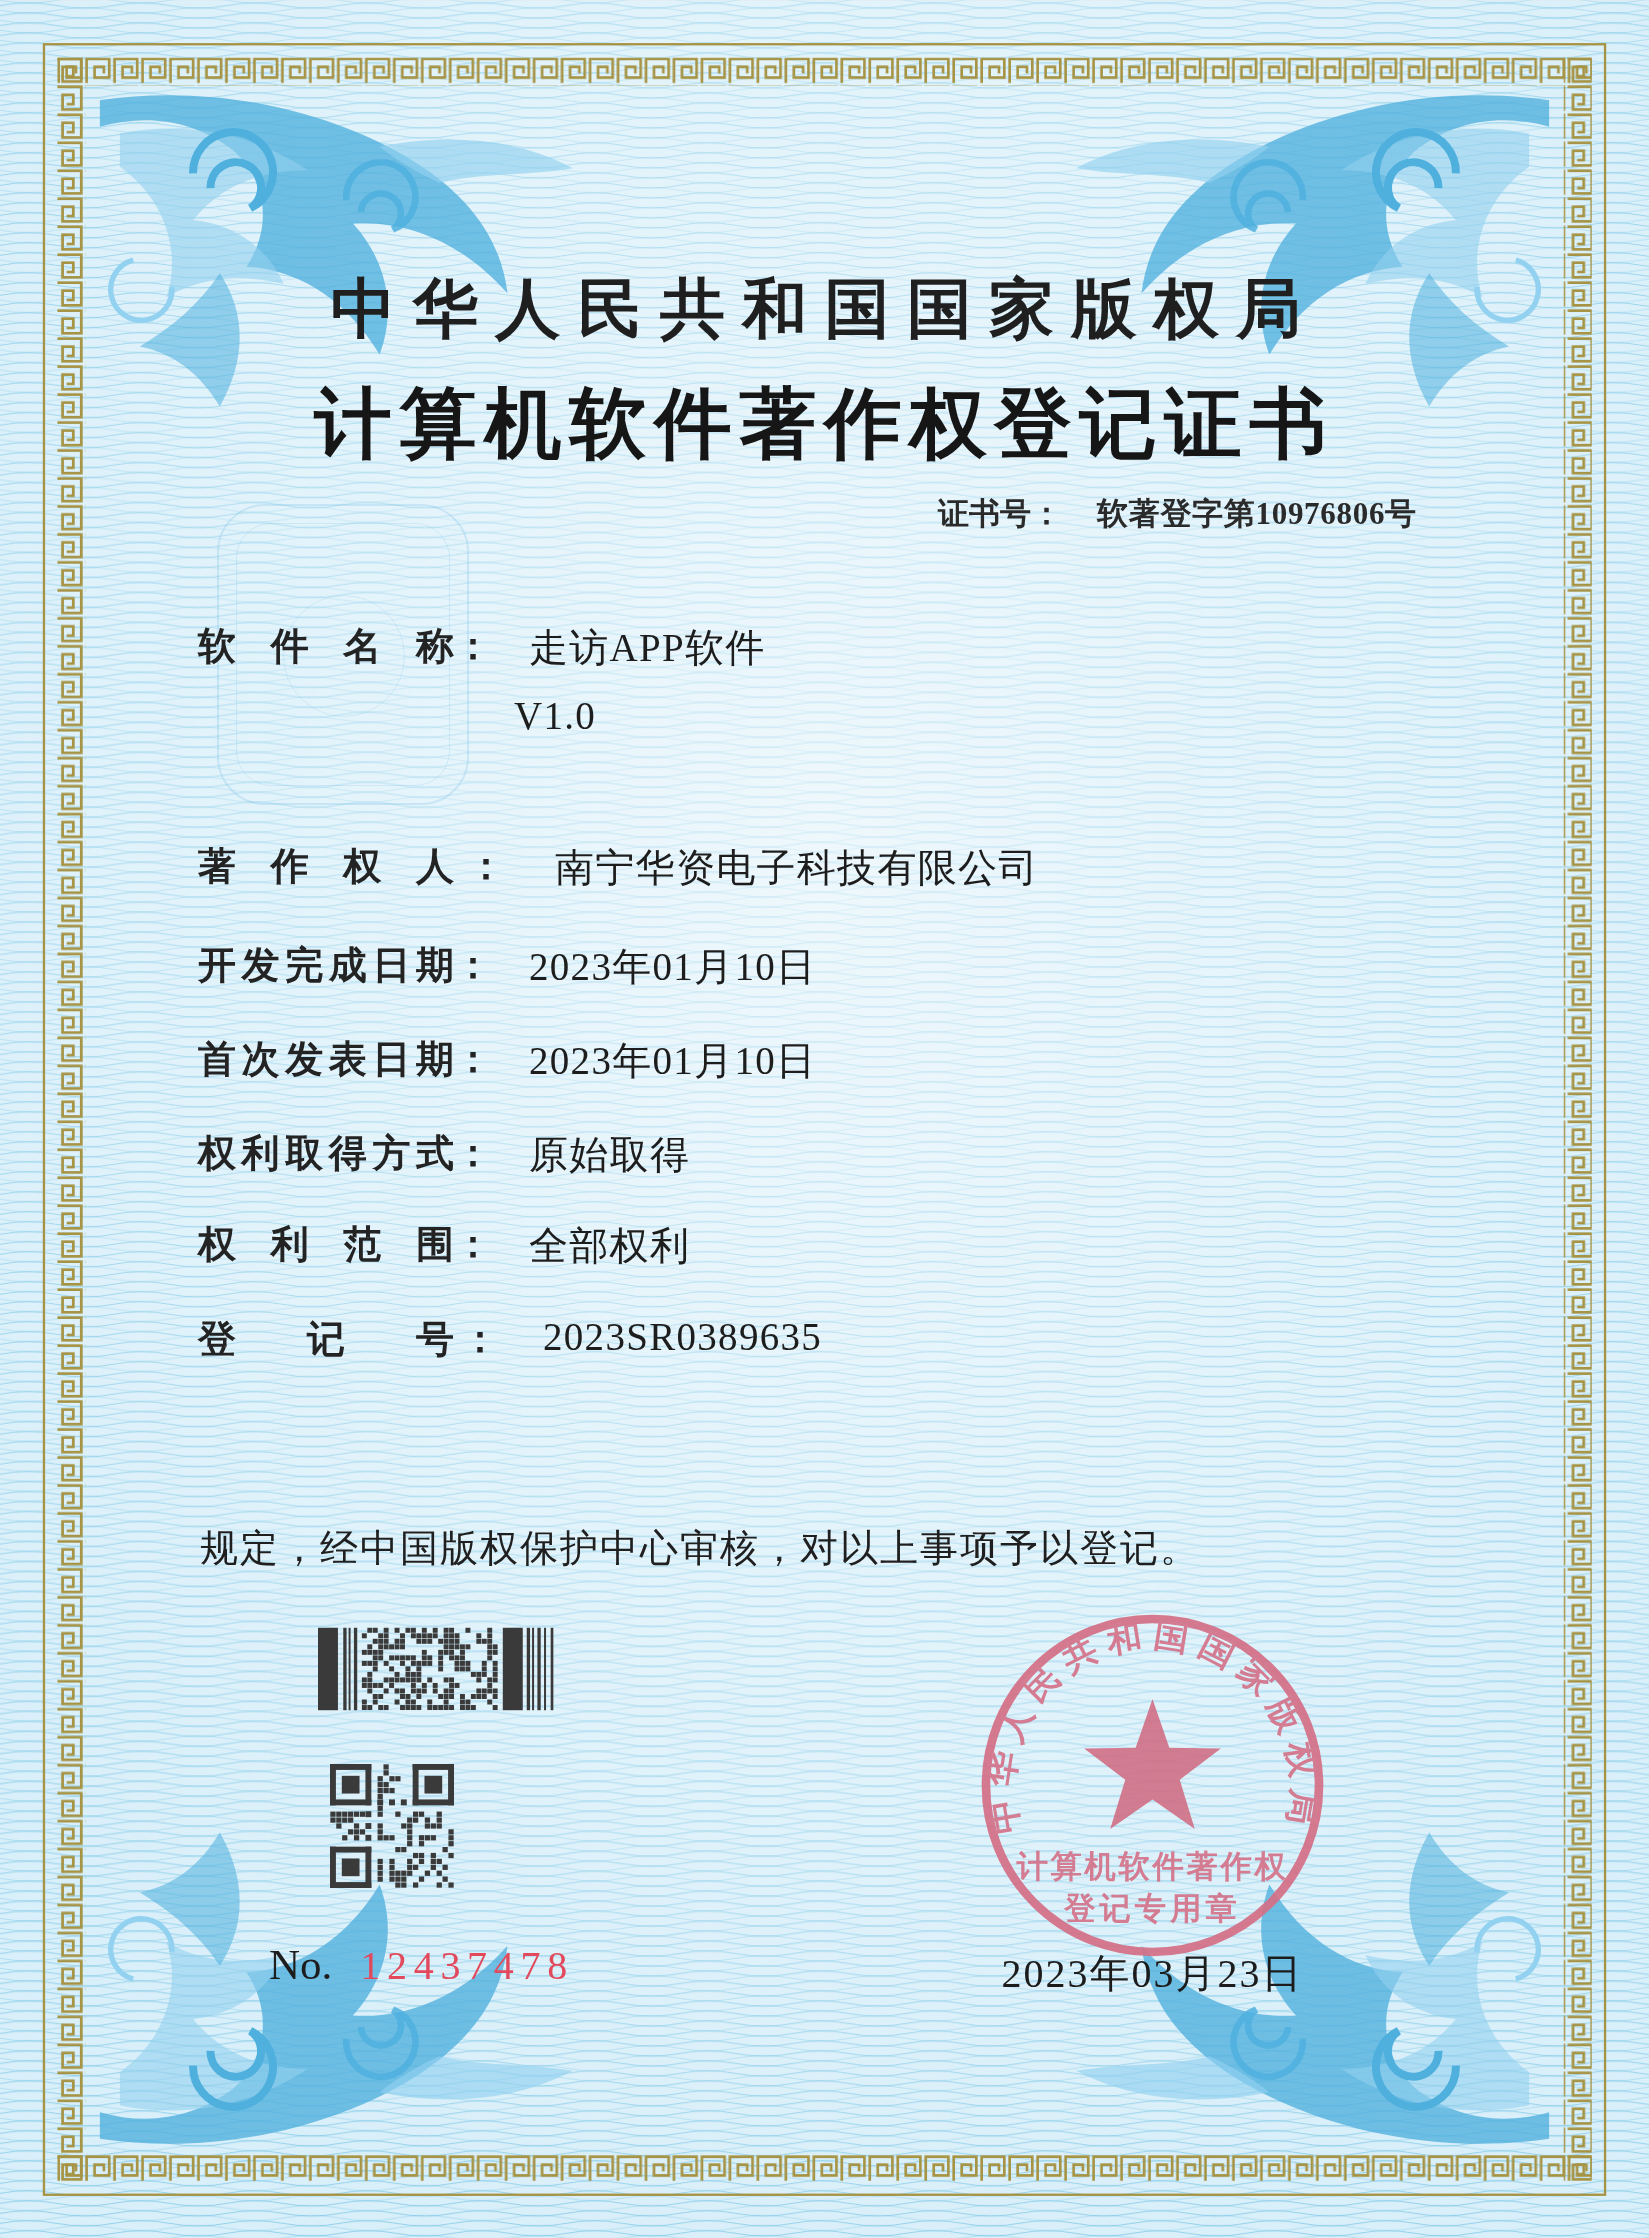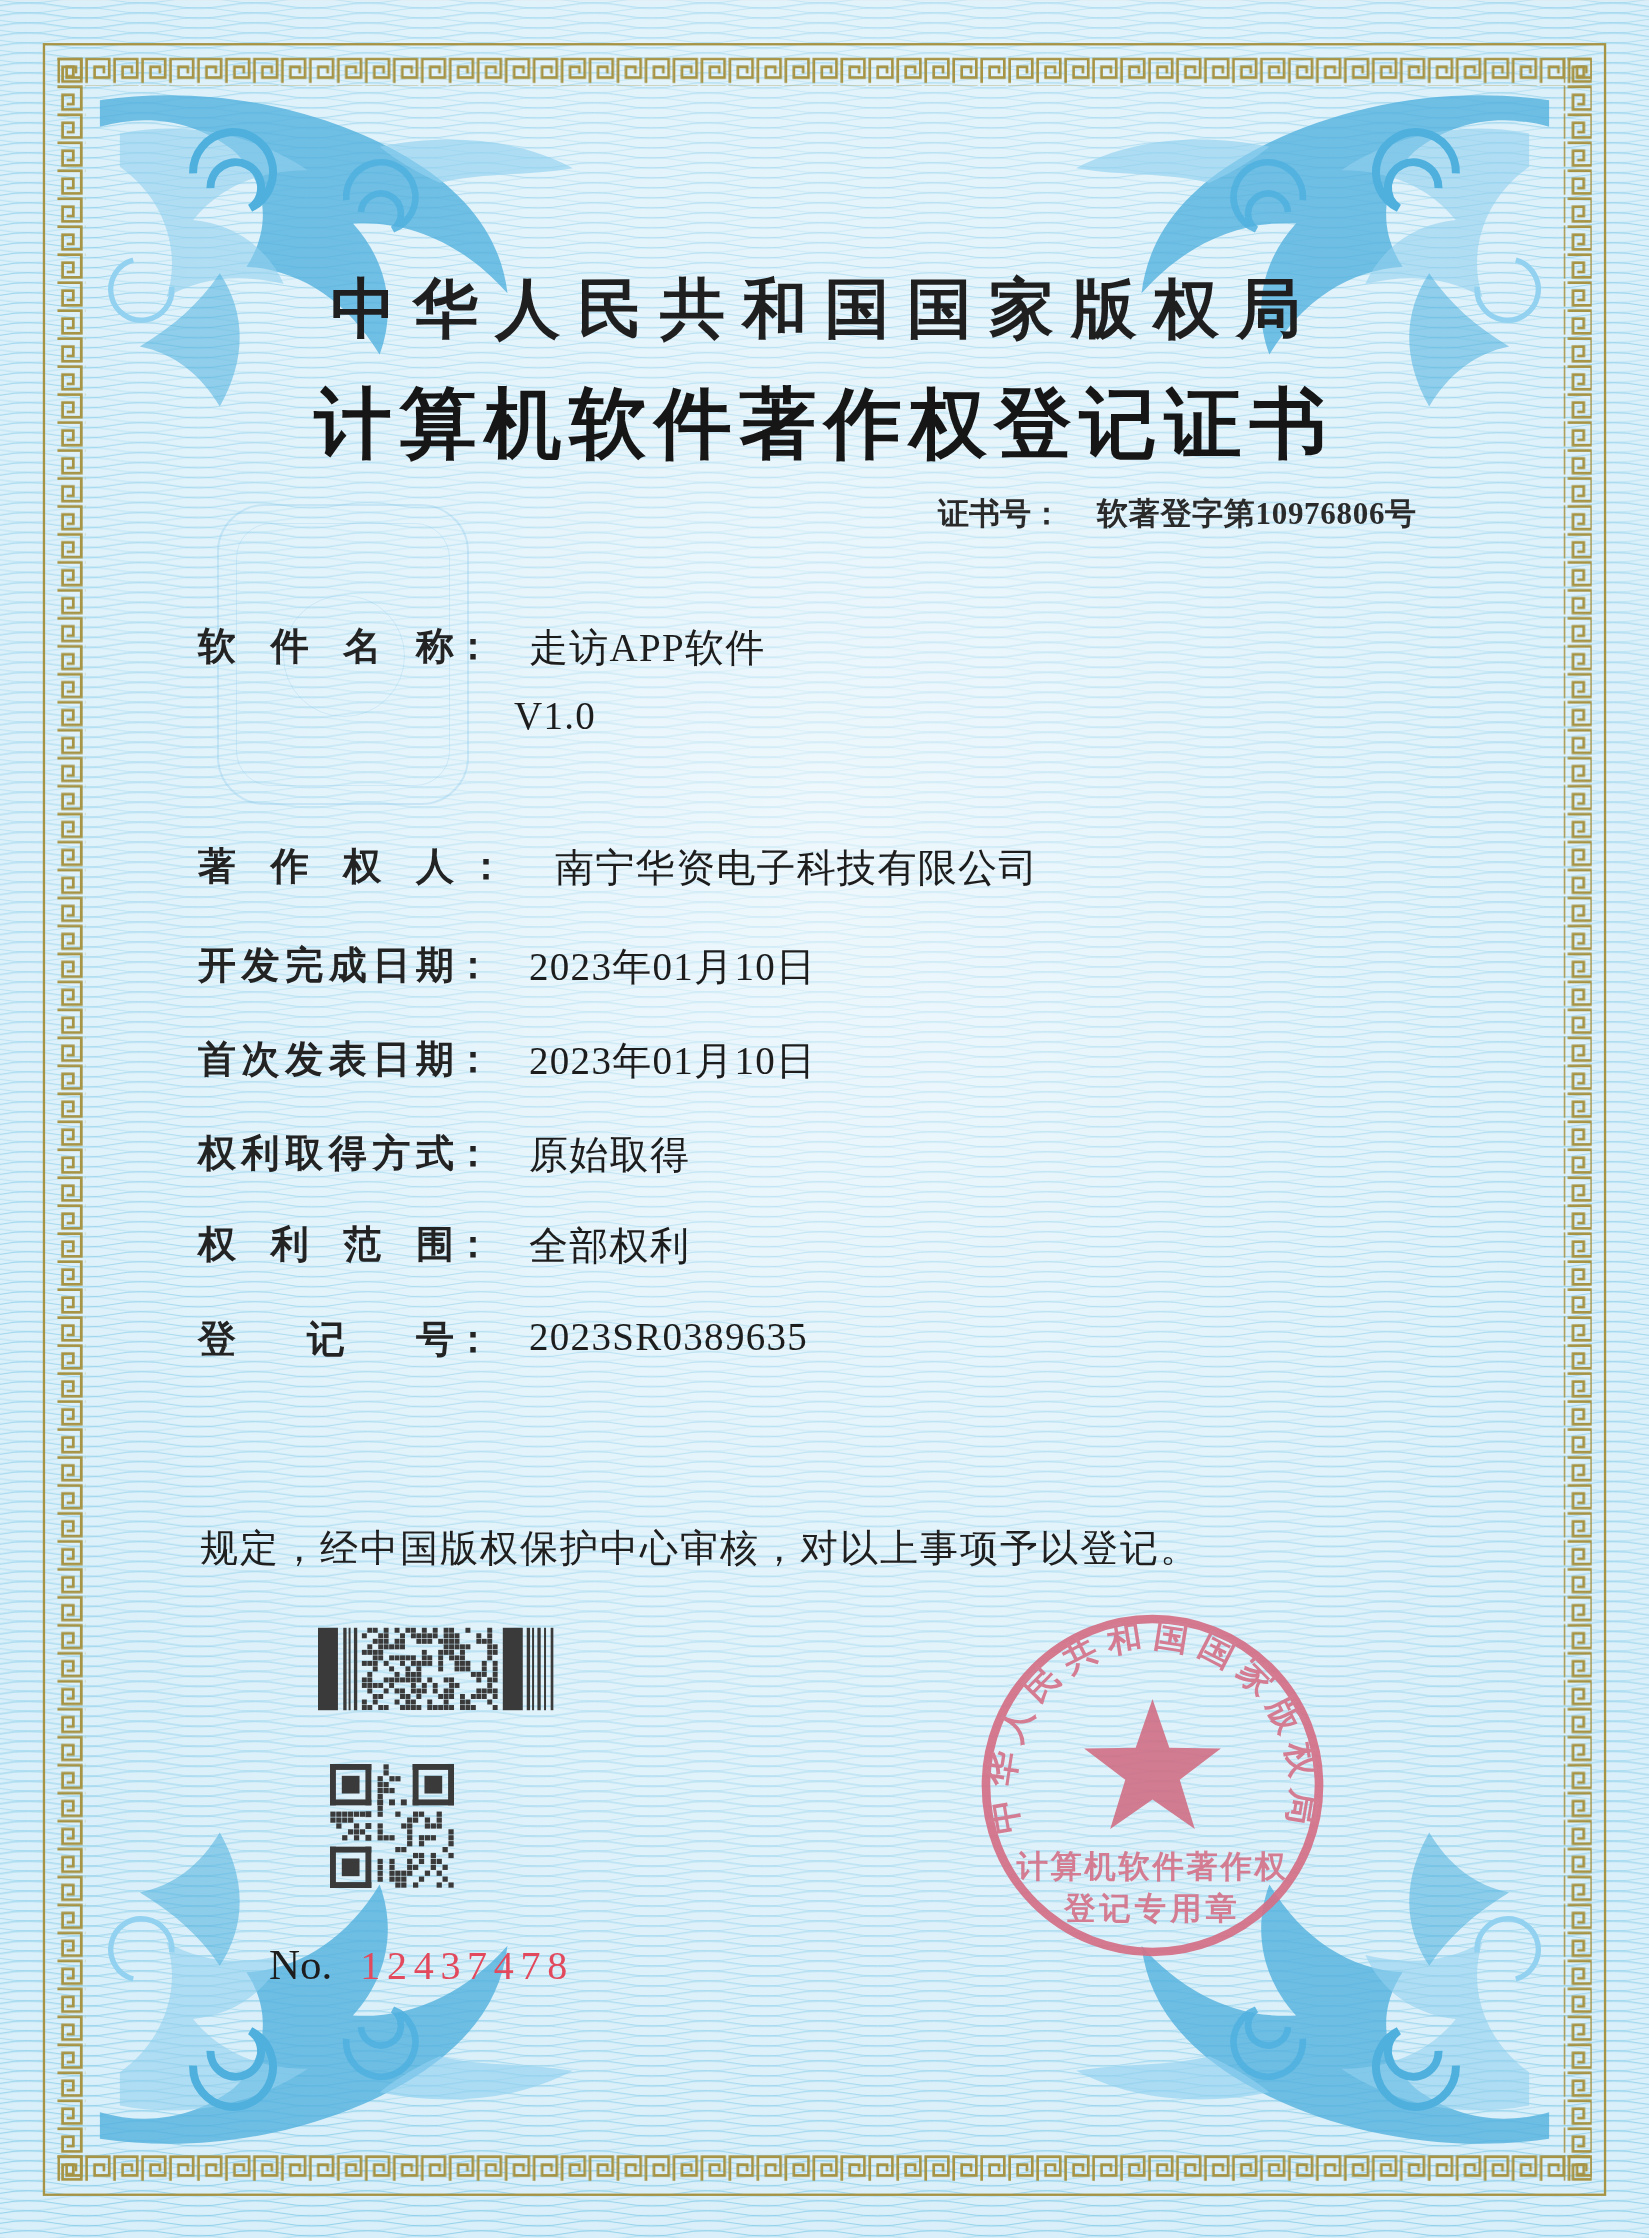--- a/index.html
+++ b/index.html
@@ -158,21 +158,21 @@
     <span class="field-colon">：</span>
     <span class="field-value">原始取得</span>
   </div>
 
   <div class="field-row" style="top:1219px;">
     <span class="field-label">权利范围</span>
     <span class="field-colon">：</span>
     <span class="field-value">全部权利</span>
   </div>
 
-  <div class="field-row" style="top:1314px;">
+  <div class="field-row" style="top:1314px;gap:7px;">
     <span class="field-label">登记号</span>
     <span class="field-colon">：</span>
     <span class="field-value">2023SR0389635</span>
   </div>
 
   <div class="stmt" style="left:200px;top:1523px;">规定，经中国版权保护中心审核，对以上事项予以登记。</div>
 
   <svg id="barcode" class="abs" style="left:318px;top:1625px;" width="238" height="88" viewBox="0 0 358 132">
       <rect x="0" y="4" width="30" height="124" fill="#3a3a3a"></rect>
       <rect x="38" y="4" width="5" height="124" fill="#3a3a3a"></rect>
@@ -508,15 +508,16 @@
     </defs>
     <circle cx="0" cy="0" r="250" fill="none" stroke="#d46f86" stroke-width="13"></circle>
     <polygon points="0,-108 25.3,-34.8 102.7,-33.4 40.9,13.3 63.5,87.4 0,43 -63.5,87.4 -40.9,13.3 -102.7,-33.4 -25.3,-34.8" transform="translate(0,-22)" fill="#d0677e" opacity="0.92"></polygon>
     <text font-size="52" letter-spacing="14" fill="#d4738a" font-weight="700" font-family="'Liberation Serif','DejaVu Serif',serif">
       <textPath href="#sealArc" startOffset="50%" text-anchor="middle">中华人民共和国国家版权局</textPath>
     </text>
     <text x="0" y="138" text-anchor="middle" font-size="47" letter-spacing="4" fill="#d4738a" font-weight="700" font-family="'Liberation Serif','DejaVu Serif',serif">计算机软件著作权</text>
     <text x="0" y="200" text-anchor="middle" font-size="47" letter-spacing="6" fill="#d4738a" font-weight="700" font-family="'Liberation Serif','DejaVu Serif',serif">登记专用章</text>
   </svg>
 
+  <div class="issue-date">2023年03月23日</div>
 
 </div>
 
 
 </body></html>

